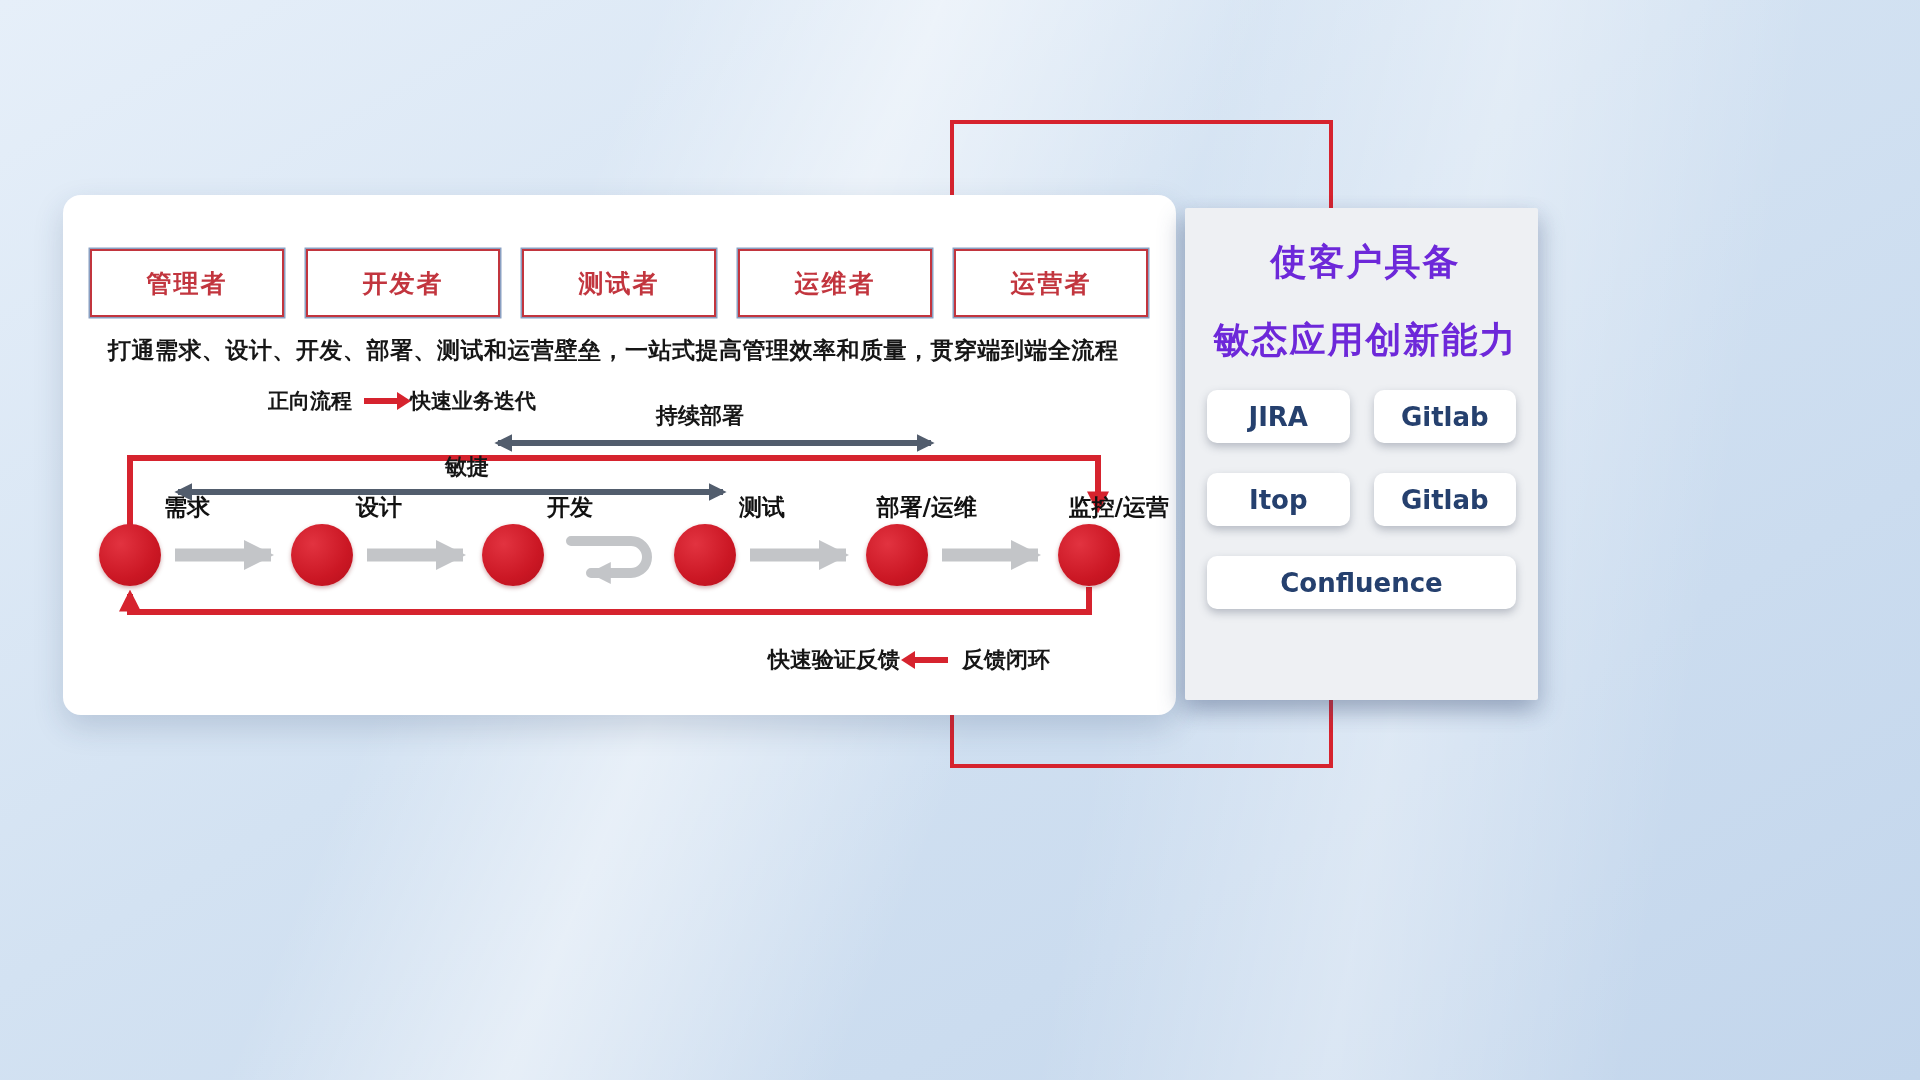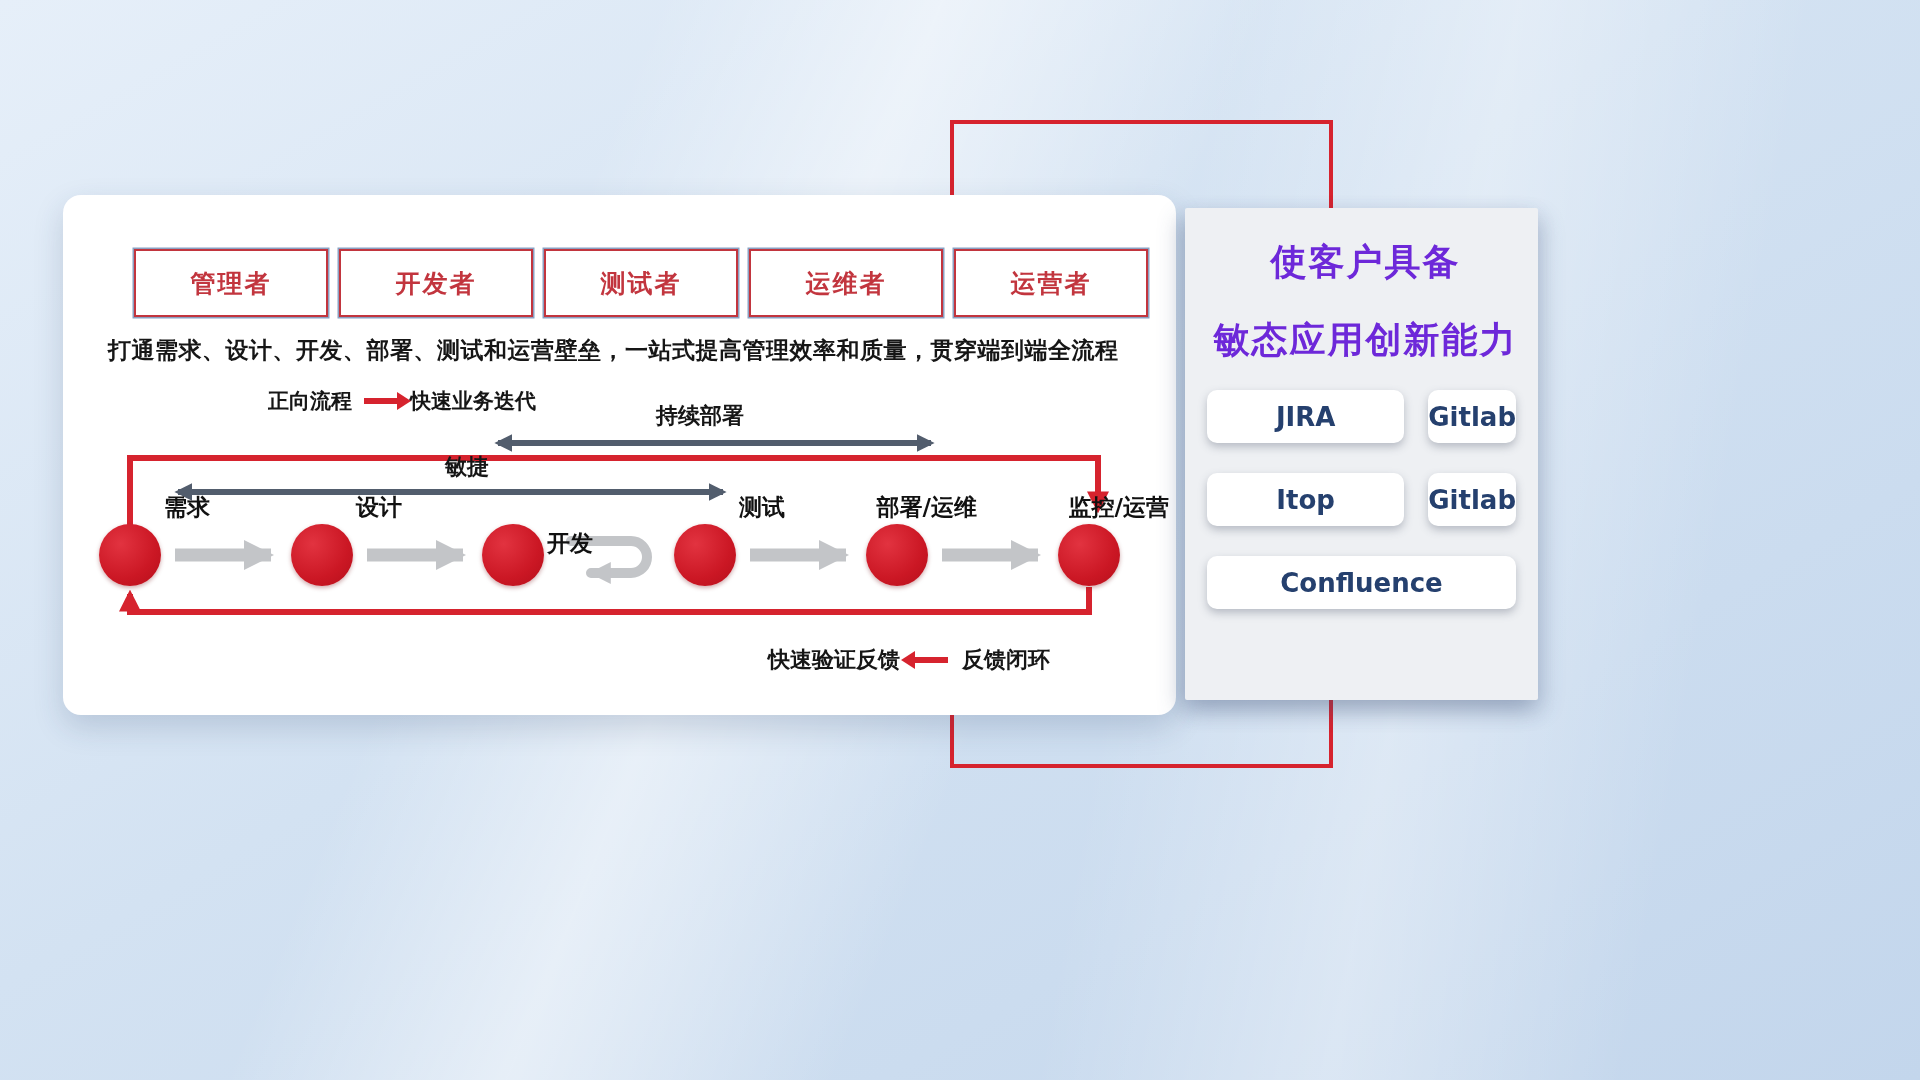--- a/index.html
+++ b/index.html
@@ -26,21 +26,21 @@
 
   
   .card{
     position:absolute;left:63px;top:195px;width:1113px;height:520px;
     background:#ffffff;border-radius:18px;z-index:2;
     box-shadow:0 12px 30px rgba(40,60,100,.18);
   }
 
   .roles-row{
     position:absolute;left:27px;right:28px;top:54px;
-    display:flex;justify-content:space-between;margin-left:44px;
+    display:flex;justify-content:space-between;
   }
   .role-box{
     width:190px;height:64px;background:#fff;
     border:2px solid #c2353e;box-shadow:0 0 0 1.5px #8aa0c2;
     display:flex;align-items:center;justify-content:center;
     color:#c2353e;font-size:25px;font-weight:bold;letter-spacing:2px;
   }
 
   .desc{
     position:absolute;left:45px;top:140px;width:1040px;
@@ -94,21 +94,21 @@
     box-shadow:-6px 10px 22px rgba(60,80,120,.28), 6px 10px 22px rgba(60,80,120,.2);
   }
   .panel-title{
     position:absolute;left:0;right:0;text-align:center;
     color:#6d28d9;font-weight:bold;letter-spacing:2px;white-space:nowrap;padding-left:8px;
   }
   .panel-title.line1{top:30px;font-size:36px;}
   .panel-title.line2{top:108px;font-size:36px;}
   .tools{
     position:absolute;left:22px;right:22px;top:182px;
-    display:grid;grid-template-columns:1fr;column-gap:24px;row-gap:30px;
+    display:grid;grid-template-columns:1fr 1fr;column-gap:24px;row-gap:30px;
   }
   .tool-box{
     height:53px;background:#ffffff;border-radius:10px;
     box-shadow:0 4px 9px rgba(80,90,110,.35);
     display:flex;align-items:center;justify-content:center;
     color:#25406e;font-size:26px;font-weight:bold;
   }
   .tool-box.wide{grid-column:1 / span 2;}
 </style>
 </head>
@@ -188,21 +188,21 @@
       <g>
         <line x1="435" y1="248" x2="868" y2="248" stroke="#525d6d" stroke-width="6" marker-start="url(#mDark)" marker-end="url(#mDark)"></line>
       </g>
     </svg>
 
     <div class="span-label agile-label">敏捷</div>
     <div class="span-label cd-label">持续部署</div>
 
     <div class="node-label" style="left:-13px;">需求</div>
     <div class="node-label" style="left:179px;">设计</div>
-    <div class="node-label" style="left:370px;margin-top:36px;">开发</div>
+    <div class="node-label" style="left:370px;">开发</div>
     <div class="node-label" style="left:562px;">测试</div>
     <div class="node-label" style="left:754px;">部署/运维</div>
     <div class="node-label" style="left:946px;">监控/运营</div>
 
     <div class="node" style="left:36px;"></div>
     <div class="node" style="left:228px;"></div>
     <div class="node" style="left:419px;"></div>
     <div class="node" style="left:611px;"></div>
     <div class="node" style="left:803px;"></div>
     <div class="node" style="left:995px;"></div>

